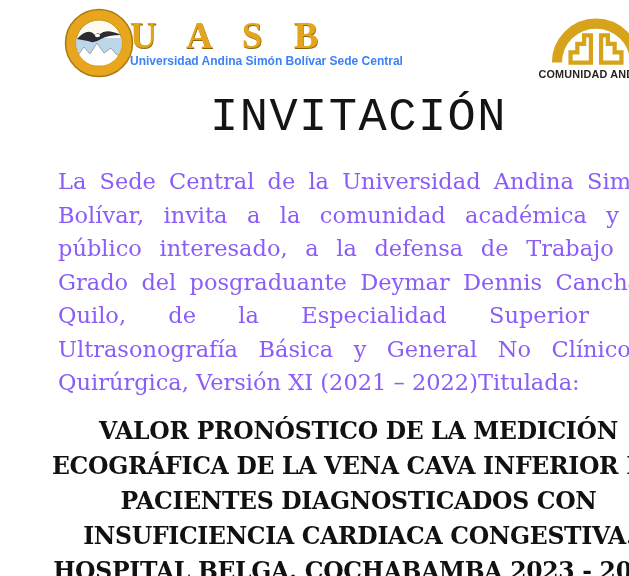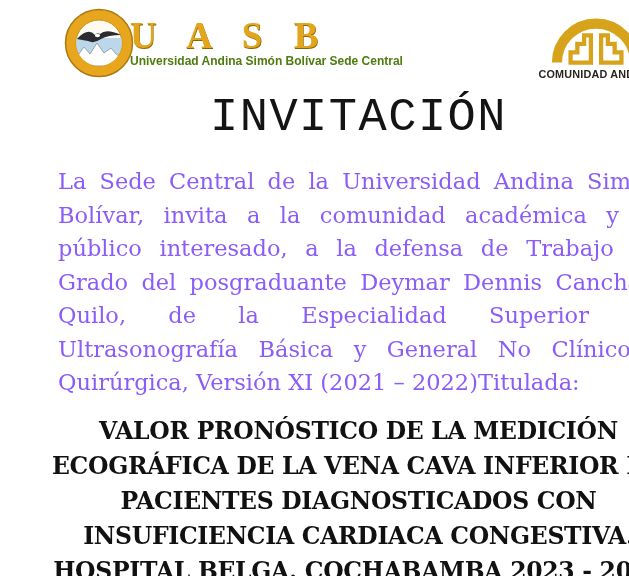--- a/index.html
+++ b/index.html
@@ -21,21 +21,21 @@
   .uasb-textblock { margin-left: -4px; margin-top: 9px; }
   .uasb-acronym {
     font-family: "Liberation Serif", serif;
     font-weight: bold; font-size: 37px; line-height: 1;
     color: #e2a51b; letter-spacing: 11px; white-space: nowrap;
     text-shadow: 0.6px 0.8px 0 #8a6508;
   }
   .uasb-name {
     font-family: "Liberation Sans", sans-serif;
     font-weight: bold; font-size: 12px; line-height: 1.15;
-    color: #4d7c0f; white-space: nowrap; margin-top: 1px;
+    color: #3b82f6; white-space: nowrap; margin-top: 1px;
   }
   .uasb-organ {
     font-family: "Liberation Sans", sans-serif;
     font-weight: bold; font-size: 7.2px; letter-spacing: 0.25px;
     color: #8d7f6a; white-space: nowrap; margin-top: 1px;
   }
   .can-logo { width: 122px; text-align: center; margin-top: 2px; }
   .can-arch { width: 104px; height: 56px; display: block; margin: 0 auto; }
   .can-label {
     font-family: "Liberation Sans", sans-serif;

